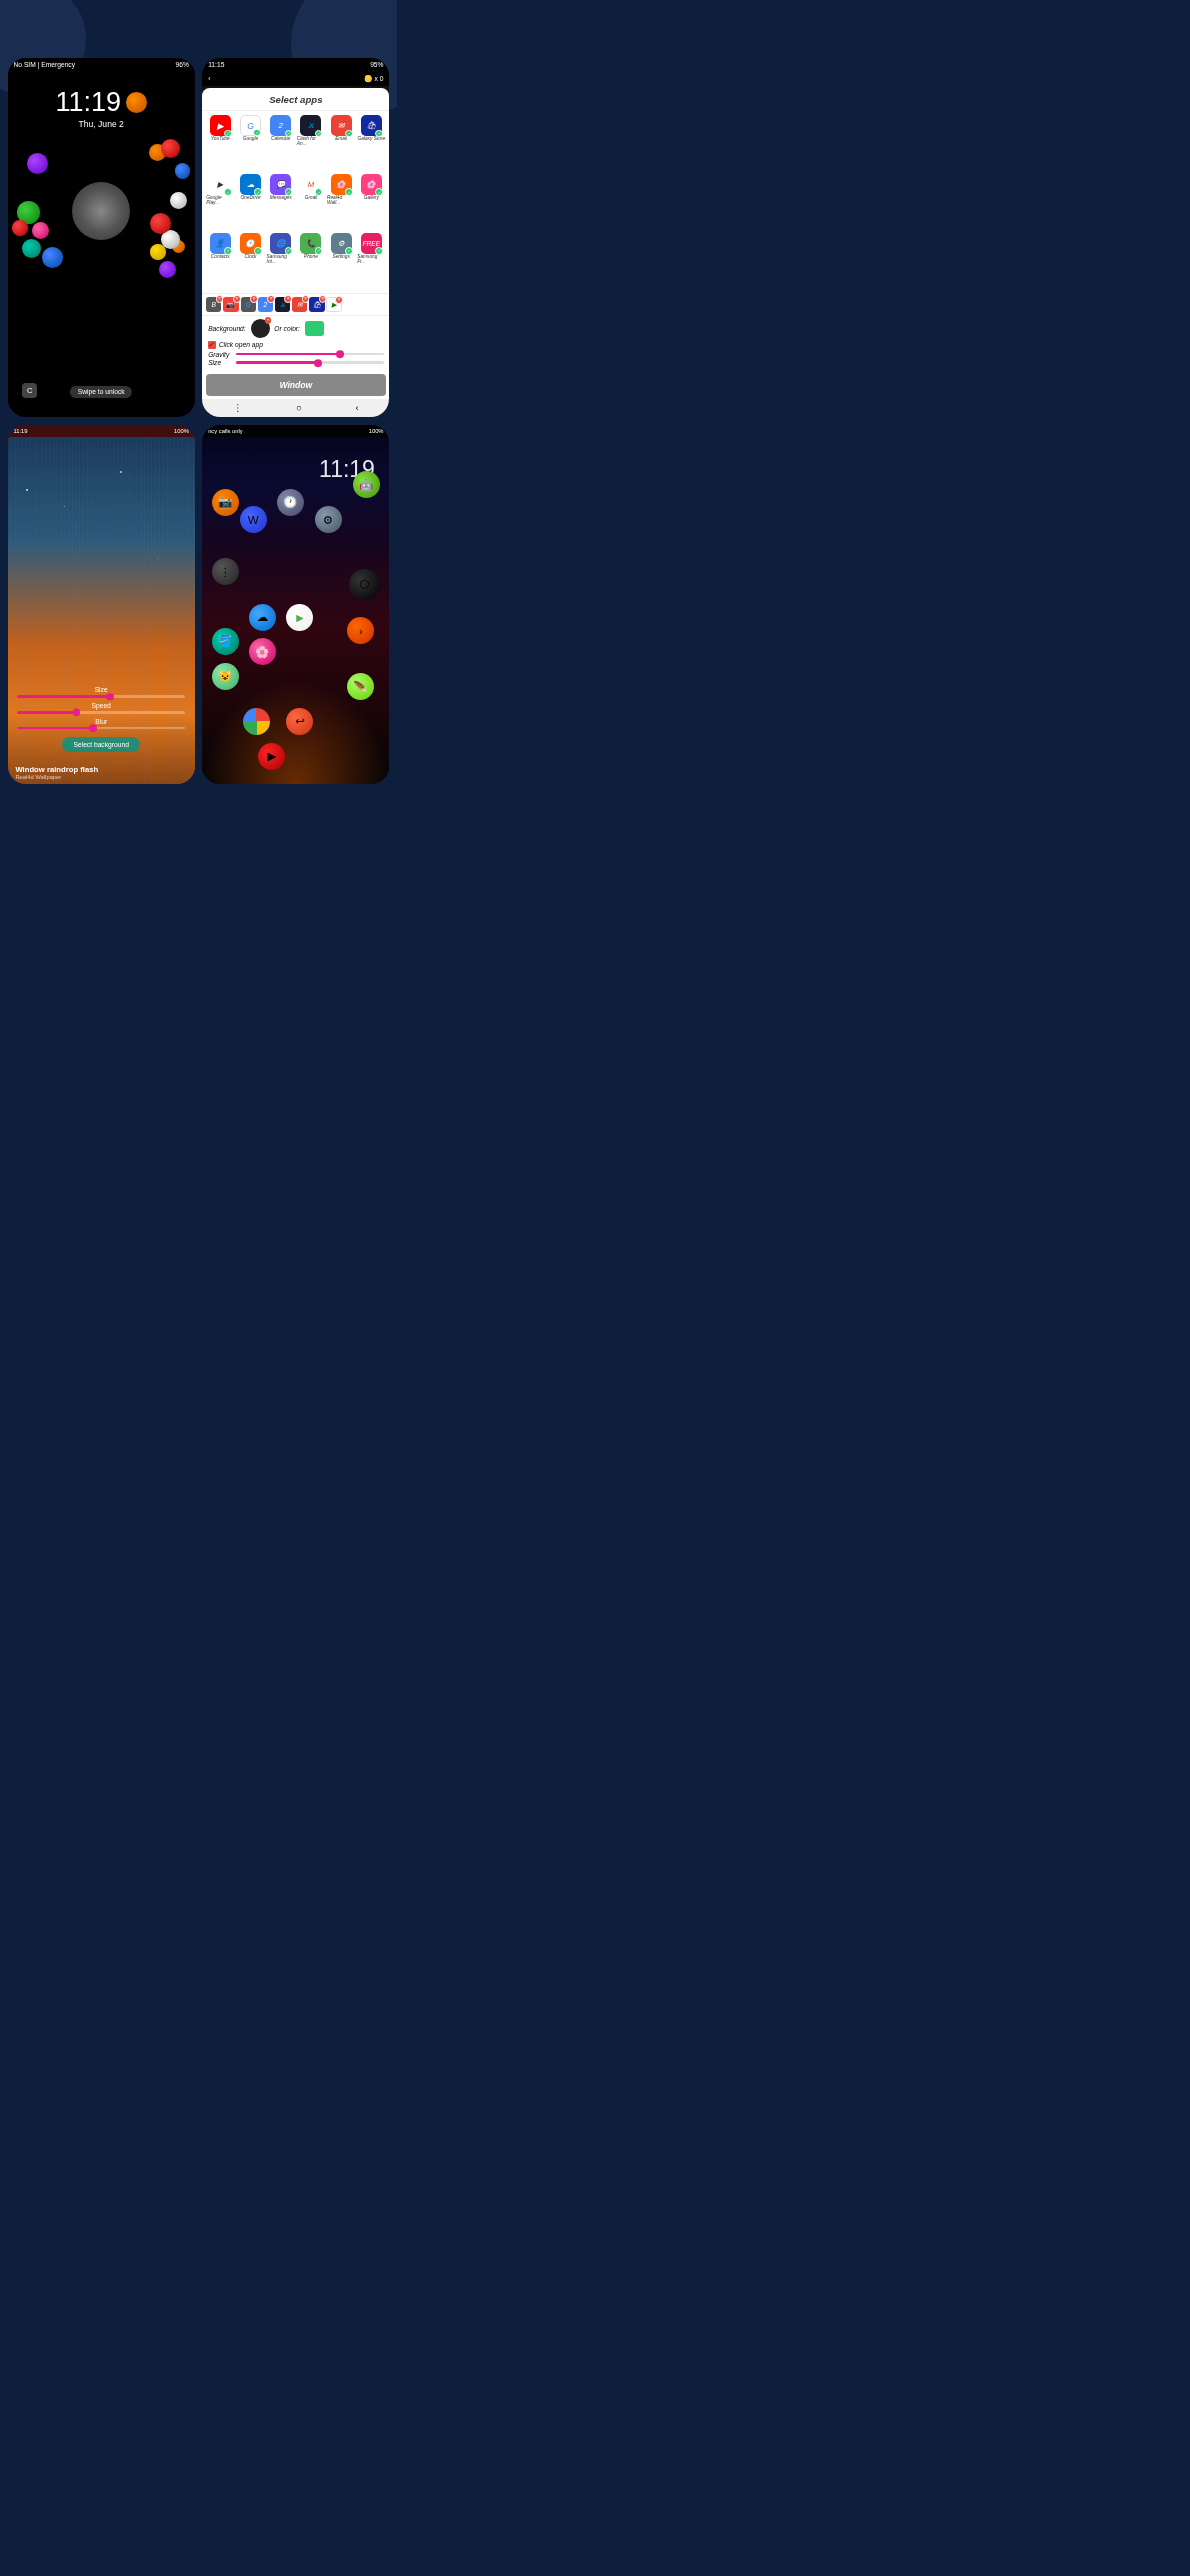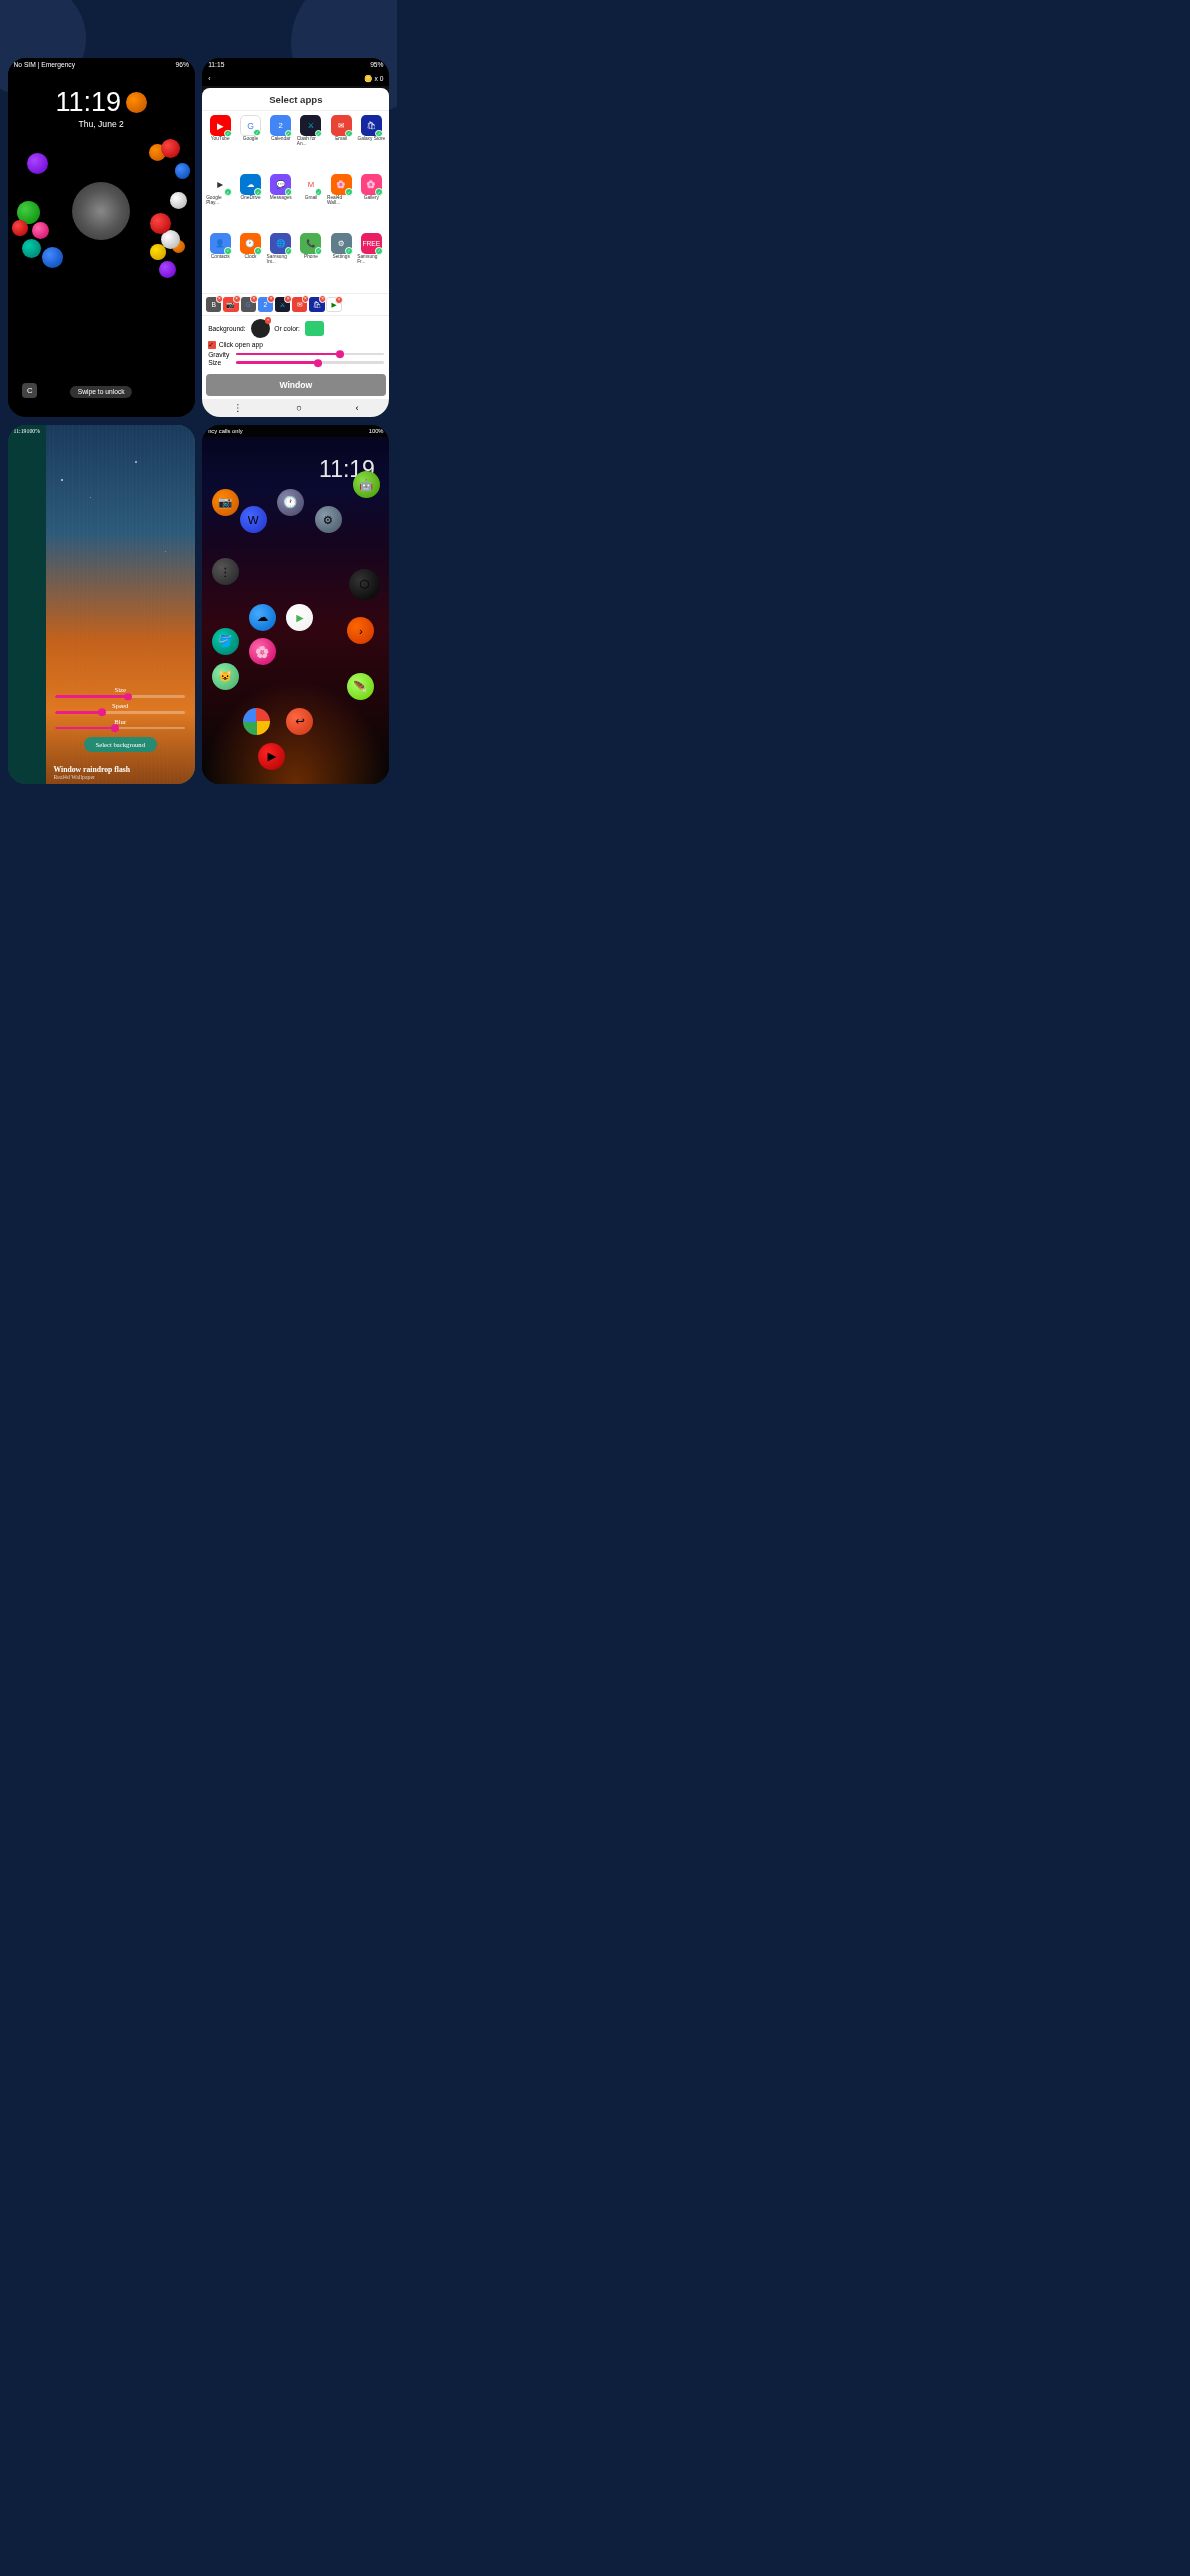--- a/index.html
+++ b/index.html
@@ -164,20 +164,21 @@
       justify-content: space-between;
     }
     .phone2-dialog {
       flex: 1;
       background: white;
       border-radius: 7.7px 7.7px 0 0;
       margin-top: 1.9px;
       overflow: hidden;
       display: flex;
       flex-direction: column;
+      font-style: italic;
     }
     .dialog-title {
       text-align: center;
       font-size: 9.6px;
       font-weight: 600;
       padding: 5.8px;
       color: #333;
       border-bottom: 1px solid #eee;
     }
     .app-grid {
@@ -323,24 +324,23 @@
       background: #f0f0f0;
       display: flex;
       justify-content: space-around;
       padding: 3.8px;
       font-size: 9.6px;
     }
 
     
     .phone3 {
       aspect-ratio: 0.52;
-      background: #0f766e;
-      display: flex;
-      flex-direction: row;
-      font-family: Liberation Serif, serif;
+      background: #7f1d1d;
+      display: flex;
+      flex-direction: column;
     }
     .phone3-status {
       background: rgba(0,0,0,0.5);
       color: white;
       font-size: 5.8px;
       padding: 2.9px 5.8px;
       display: flex;
       justify-content: space-between;
     }
     .phone3-body {

